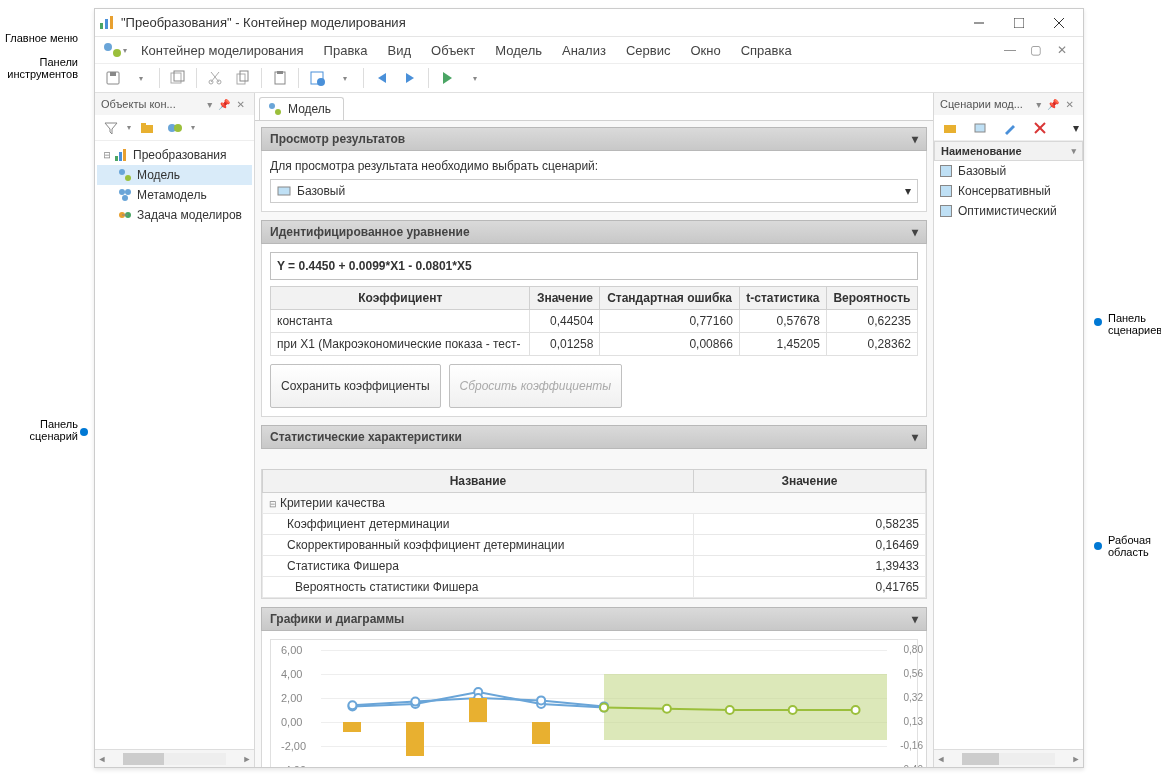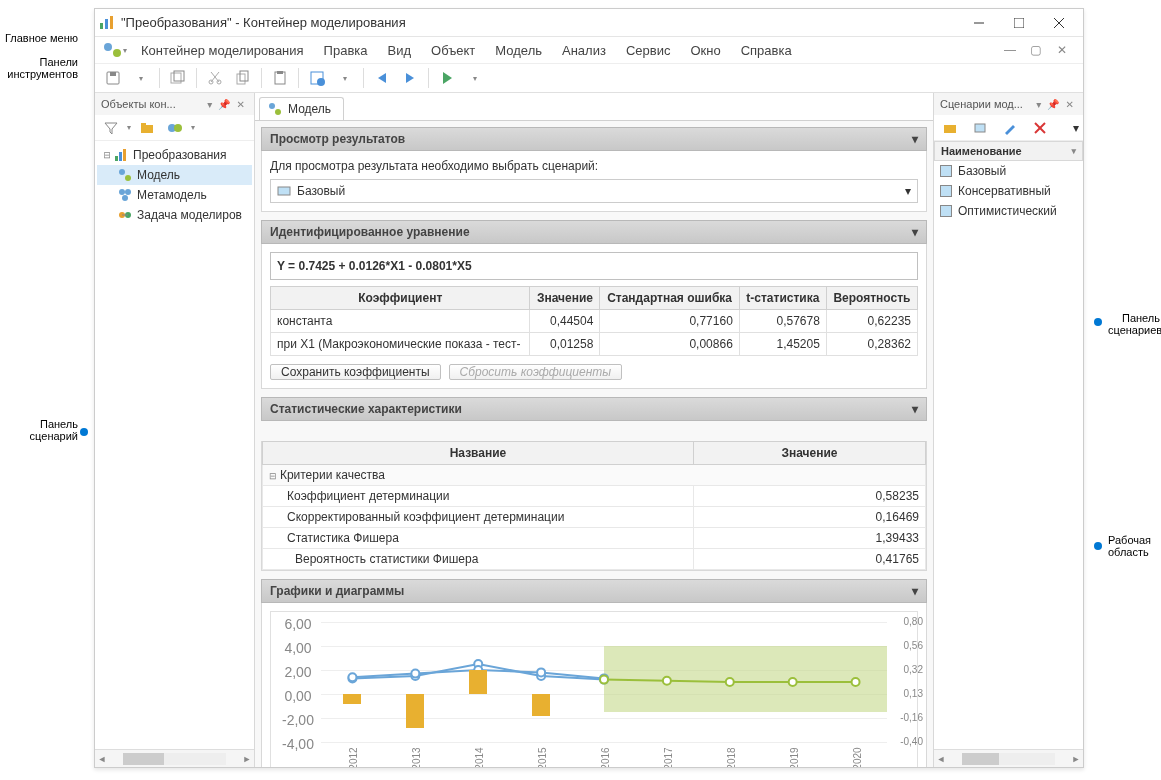--- a/index.html
+++ b/index.html
@@ -54,33 +54,33 @@
 .scenario-select .dropdown-arrow { margin-left: auto; }
 
 .equation-box { border: 1px solid #c0c0c0; padding: 6px; background: #fff; margin-bottom: 6px; font-weight: bold; font-size: 12px; }
 
 table.datatable { width: 100%; border-collapse: collapse; font-size: 12px; }
 table.datatable th { background: #f2f2f2; border: 1px solid #d0d0d0; padding: 4px 6px; font-weight: bold; text-align: center; }
 table.datatable td { border: 1px solid #e0e0e0; padding: 4px 6px; }
 table.datatable td.num { text-align: right; }
 
 .btn-row { margin-top: 8px; display: flex; gap: 8px; }
-.btn { border: 1px solid #c0c0c0; background: linear-gradient(#fff,#f0f0f0); padding: 0 10px; font-size: 12px; cursor: pointer; border-radius: 2px; }
+.btn { border: 1px solid #c0c0c0; background: linear-gradient(#fff,#f0f0f0); padding: 14px 10px; font-size: 12px; cursor: pointer; border-radius: 2px; }
 .btn.disabled { color: #aaa; cursor: default; font-style: italic; }
 
 .stats-table { width: 100%; border-collapse: collapse; font-size: 12px; margin-top: 20px; }
 .stats-table th { background: #f2f2f2; border: 1px solid #d0d0d0; padding: 4px 6px; font-weight: bold; text-align: center; }
 .stats-table td { border: 1px solid #e8e8e8; padding: 3px 6px; }
 .stats-table td.num { text-align: right; }
 .stats-group td { background: #fafafa; }
 
 .chart-box { height: 180px; position: relative; border: 1px solid #e0e0e0; background: #fff; padding: 10px 30px 30px 50px; }
 .chart-area { position: relative; width: 100%; height: 120px; }
 .grid-line { position: absolute; left: 0; right: 0; height: 1px; background: #eee; }
-.ylabel { position: absolute; left: -40px; font-size: 14px; color: #888; width: 34px; text-align: center; }
+.ylabel { position: absolute; left: -40px; font-size: 11px; color: #888; width: 34px; text-align: left; }
 .ylabel-r { position: absolute; right: -36px; font-size: 10px; color: #888; }
 .xlabel { position: absolute; bottom: -22px; font-size: 10px; color: #888; transform: rotate(-90deg); }
 .bar { position: absolute; width: 18px; background: #e8b030; }
 
 .right-panel { width: 150px; border-left: 1px solid #d8d8d8; display: flex; flex-direction: column; }
 .scen-toolbar { height: 26px; display: flex; align-items: center; padding: 0 4px; gap: 6px; border-bottom: 1px solid #eee; }
 .scen-header { background: #f2f2f2; border: 1px solid #d8d8d8; padding: 3px 6px; font-weight: bold; font-size: 11px; display: flex; align-items: center; }
 .scen-item { padding: 3px 6px; display: flex; align-items: center; gap: 6px; font-size: 12px; cursor: pointer; }
 .scen-sq { width: 12px; height: 12px; border: 1px solid #888; background: #bfe0f5; }
 
@@ -96,21 +96,21 @@
 
 <div class="callout" style="left:0;top:32px;width:78px"><span>Главное
 меню</span></div>
 <div class="callout-dot" style="left:102px;top:40px"></div>
 <div class="callout" style="left:0;top:56px;width:78px"><span>Панели
 инструментов</span></div>
 <div class="callout-dot" style="left:102px;top:64px"></div>
 <div class="callout" style="left:0;top:418px;width:78px"><span>Панель
 сценарий</span></div>
 <div class="callout-dot" style="left:80px;top:428px"></div>
-<div class="callout" style="left:1108px;top:312px;width:52px;text-align:right"><span>Панель
+<div class="callout" style="left:1108px;top:312px;width:52px;text-align:left"><span>Панель
 сценариев</span></div>
 <div class="callout-dot" style="left:1094px;top:318px"></div>
 <div class="callout" style="left:1108px;top:534px;width:52px;text-align:left"><span>Рабочая
 область</span></div>
 <div class="callout-dot" style="left:1094px;top:542px"></div>
 
 <div class="app-window">
 
   <div class="titlebar">
     <span class="titlebar-icon">
@@ -351,21 +351,21 @@
             </div>
           </div>
         </div>
 
         <div class="section">
           <div class="section-header">
             <span>Идентифицированное уравнение</span>
             <span class="collapse">▾</span>
           </div>
           <div class="section-body">
-            <div class="equation-box">Y = 0.7425 + 0.0126*X1 - 0.0801*X5</div>
+            <div class="equation-box">Y = 0.4450 + 0.0099*X1 - 0.0801*X5</div>
             <table class="datatable">
               <tbody>
                   <tr>
                 <th>Коэффициент</th>
                 <th>Значение</th>
                 <th>Стандартная ошибка</th>
                 <th>t-статистика</th>
                 <th>Вероятность</th>
               </tr>
               <tr>

